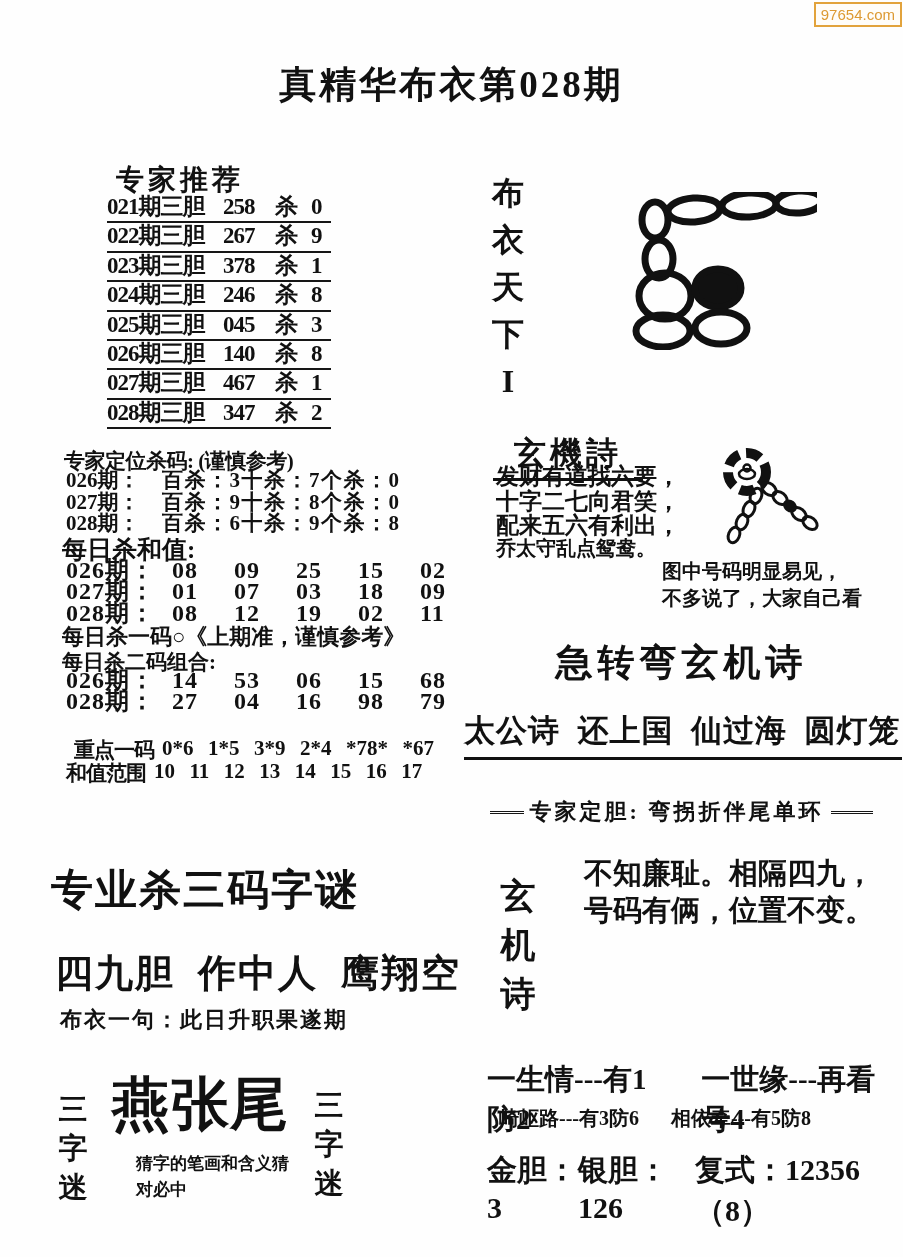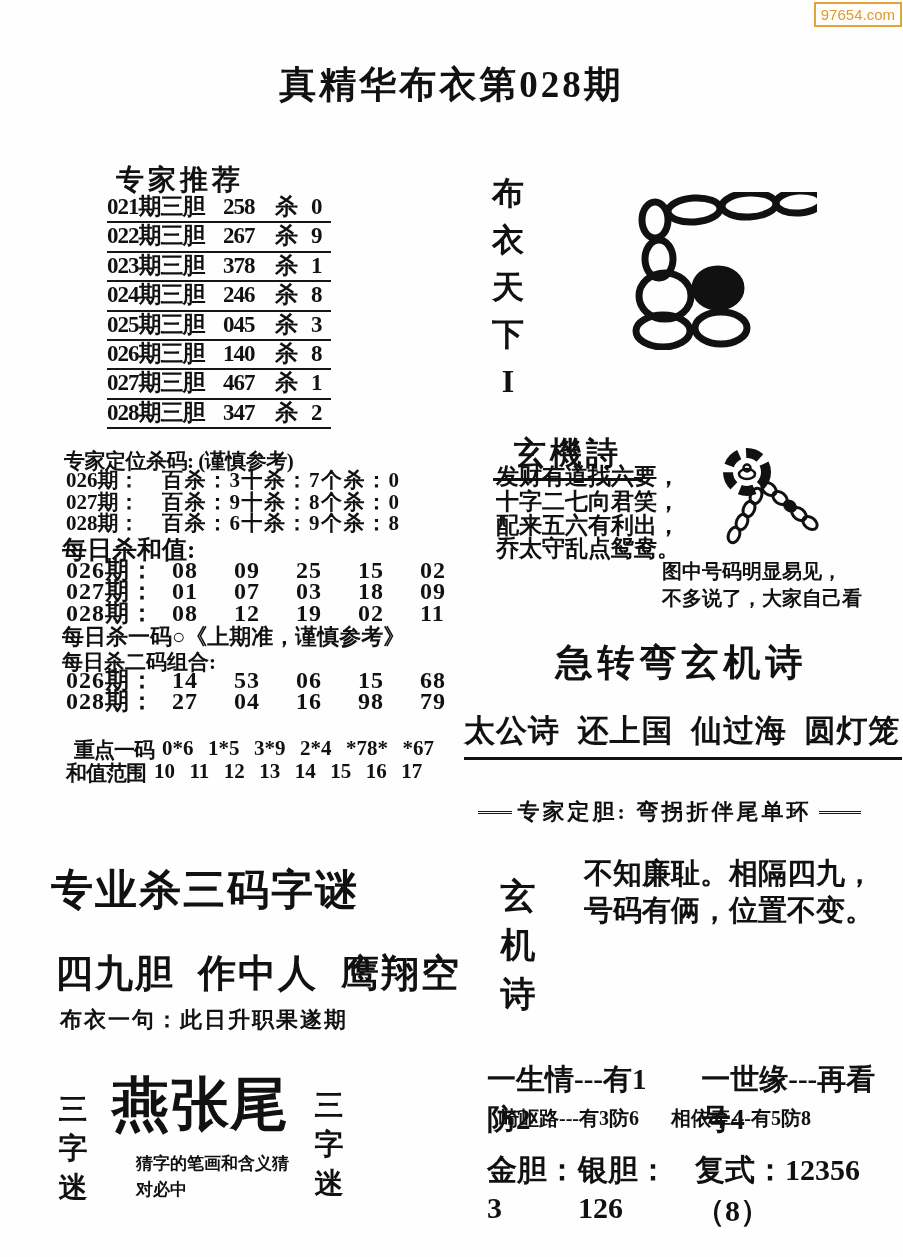--- a/index.html
+++ b/index.html
@@ -196,21 +196,21 @@
       </g>
     </svg>
   </div>
 
   <div class="abs b ctr" style="left:493px;top:432px;width:150px;font-size:32px;letter-spacing:4px;border-bottom:3px solid #111;padding-bottom:2px;font-family:Liberation Mono, monospace;">玄機詩</div>
 
   <div class="abs" style="left:496px;top:467px;">
     <div class="b" style="font-size:23px;line-height:23.3px;font-family:Liberation Mono, monospace;">发财有道找六要，</div>
     <div class="b" style="font-size:23px;line-height:23.3px;">十字二七向君笑，</div>
     <div class="b" style="font-size:23px;line-height:23.3px;">配来五六有利出，</div>
-    <div class="b" style="font-size:23px;line-height:23.3px;">乔太守乱点鸳鸯。</div>
+    <div class="b" style="font-size:20px;line-height:23.3px;">乔太守乱点鸳鸯。</div>
   </div>
 
   <div class="abs" style="left:718px;top:447px;">
     <svg width="102" height="102" viewBox="0 0 102 102">
       <circle cx="29" cy="25" r="19" fill="#fff" stroke="#111" stroke-width="10" stroke-dasharray="15 7"></circle>
       <ellipse cx="29" cy="27" rx="8" ry="5" fill="none" stroke="#111" stroke-width="2.5"></ellipse>
       <circle cx="29" cy="21" r="3.5" fill="none" stroke="#111" stroke-width="2.5"></circle>
       <g stroke="#111" stroke-width="3" fill="none">
         <ellipse cx="51" cy="42" rx="8" ry="5.5" transform="rotate(38 51 42)"></ellipse>
         <ellipse cx="62" cy="51" rx="8" ry="5.5" transform="rotate(38 62 51)"></ellipse>
@@ -227,21 +227,21 @@
 
   <div class="abs b" style="left:662px;top:558px;font-size:20px;line-height:27px;">
     <div>图中号码明显易见，</div>
     <div>不多说了，大家自己看</div>
   </div>
 
   <div class="abs b ctr" style="left:460px;top:638px;width:443px;font-size:37px;letter-spacing:5px;">急转弯玄机诗</div>
 
   <div class="abs b pre" style="left:464px;top:710px;width:438px;font-size:31px;letter-spacing:1px;border-bottom:3px solid #111;padding-bottom:5px;">太公诗  还上国  仙过海  圆灯笼</div>
 
-  <div class="abs" style="left:448px;top:797px;width:443px;display:flex;align-items:center;justify-content:center;">
+  <div class="abs" style="left:460px;top:797px;width:443px;display:flex;align-items:center;justify-content:center;">
     <span class="rule" style="width:34px;margin-right:6px;"></span>
     <span class="b" style="font-size:22px;letter-spacing:3px;">专家定胆: 弯拐折伴尾单环</span>
     <span class="rule" style="width:42px;margin-left:8px;"></span>
   </div>
 
   <div class="abs v-text" style="left:498px;top:872px;width:40px;font-size:35px;line-height:49px;">玄机诗</div>
 
   <div class="abs b" style="left:584px;top:855px;font-size:29px;line-height:37px;">
     <div>不知廉耻。相隔四九，</div>
     <div>号码有俩，位置不变。</div>

